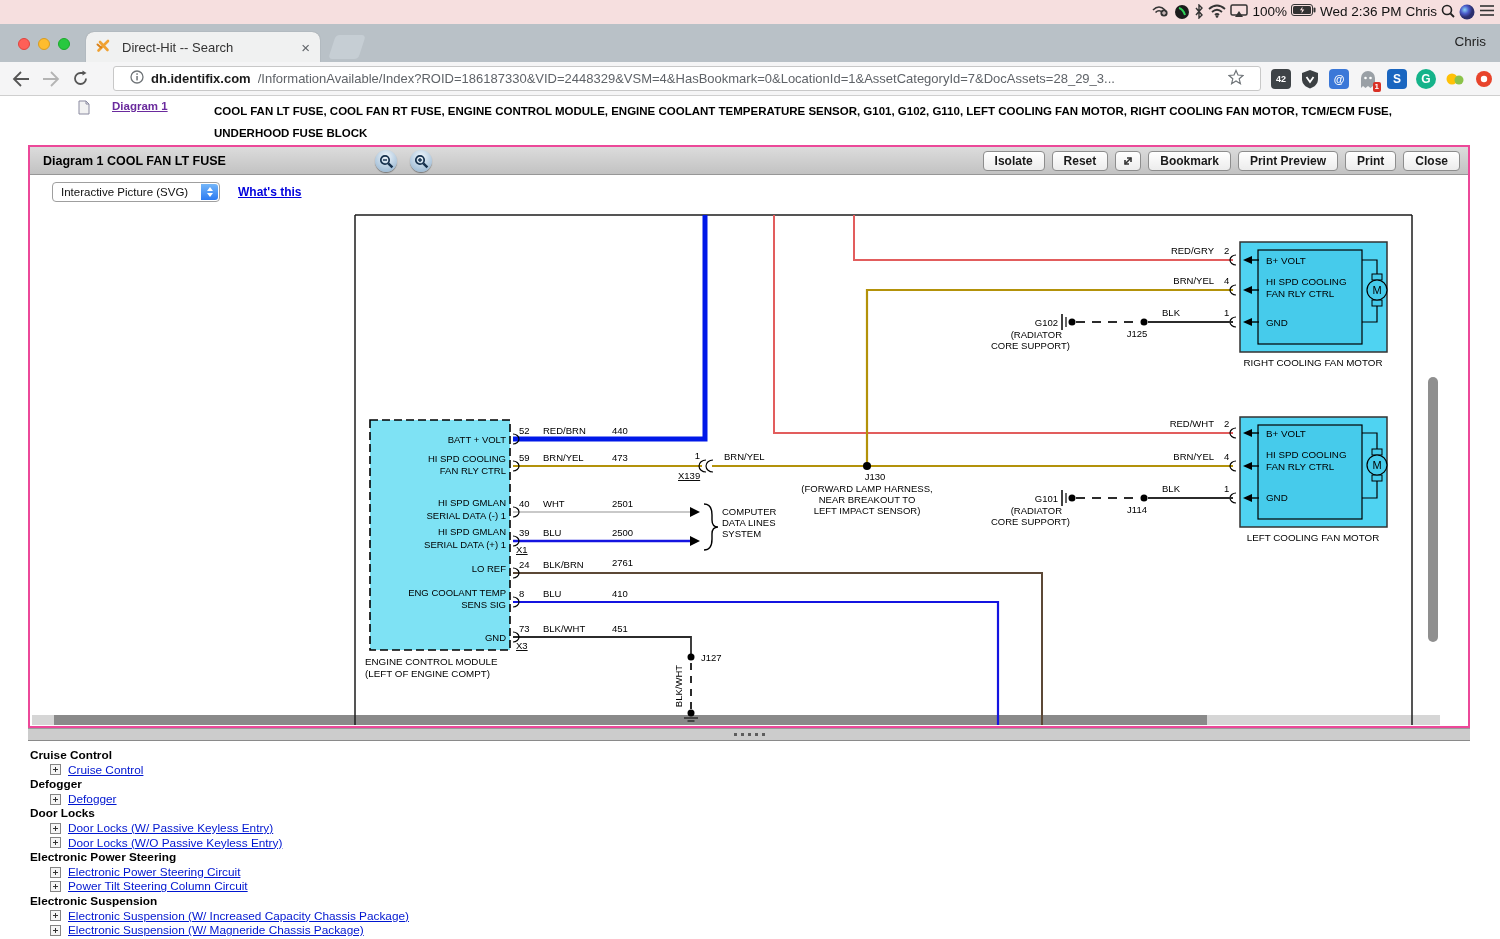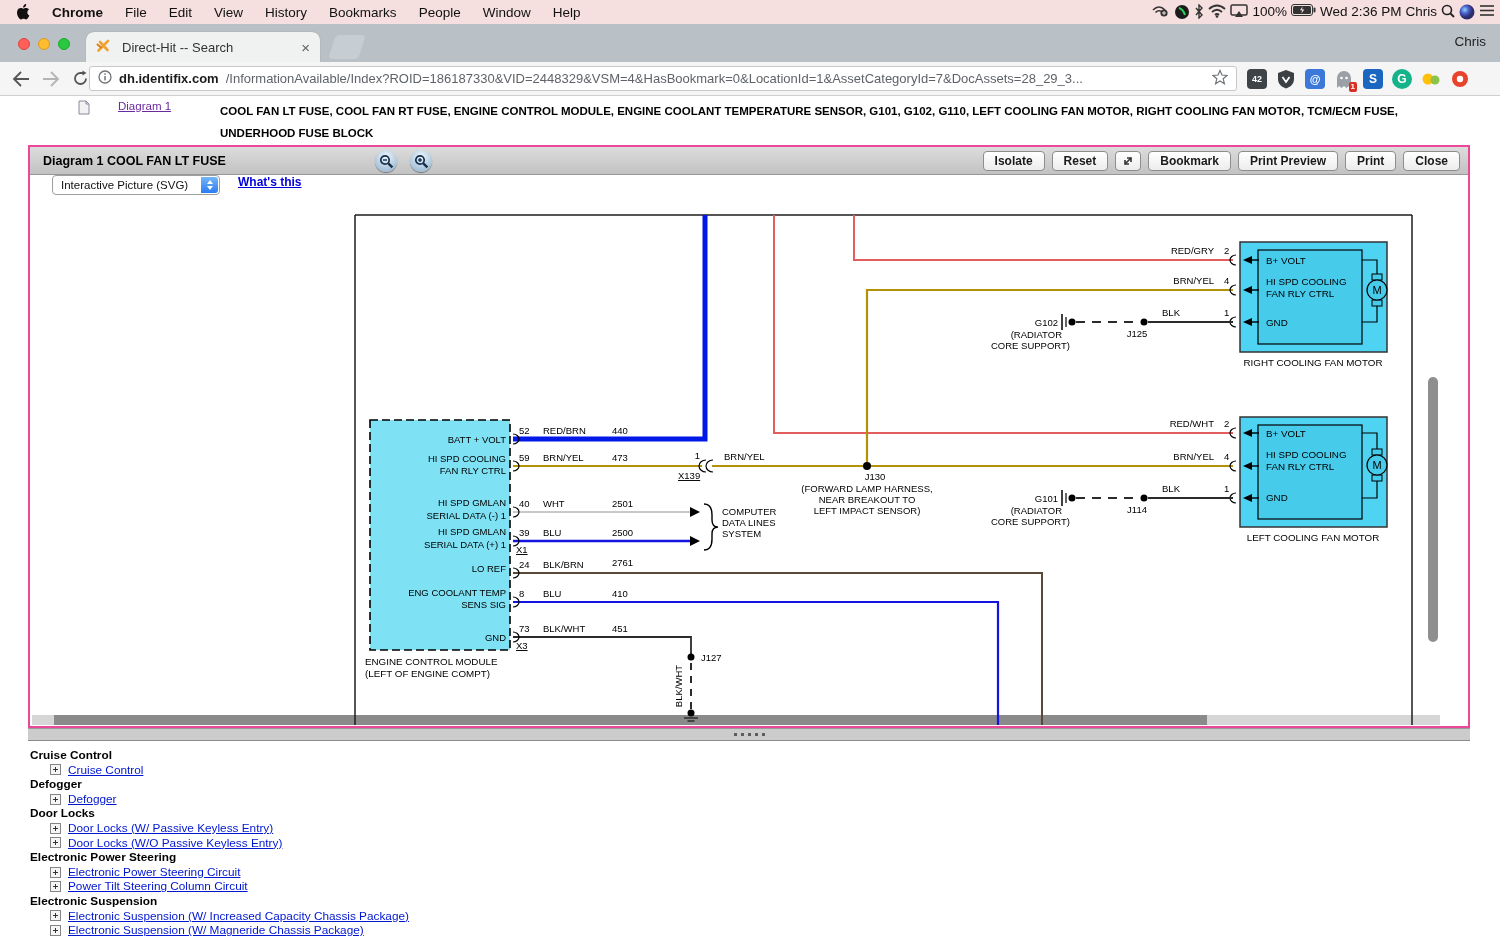--- a/index.html
+++ b/index.html
@@ -29,53 +29,53 @@
   .tab-title { font-size:13px; color:#333; flex:1; white-space:nowrap; overflow:hidden; }
   .tab-close { color:#5f6368; font-size:15px; line-height:1; }
   .newtab { position:absolute; left:332px; bottom:3px; width:30px; height:24px;
     background:#c6ced4; border-radius:4px; transform:skewX(-18deg); }
   .profile-name { position:absolute; right:14px; top:10px; font-size:13.5px; color:#222; }
 
   
   .addressbar { position:absolute; left:0; top:62px; width:1500px; height:34px;
     background:#f5f5f6; border-bottom:1px solid #cfcfcf; display:flex; align-items:center; }
   .nav-btn { margin-left:12px; display:inline-flex; }
-  .urlbox { margin-left:0; width:1148px; height:25px; background:#fff;
+  .urlbox { margin-left:24px; width:1148px; height:25px; background:#fff;
     border:1px solid #c8c8c8; border-radius:3px; display:flex; align-items:center;
-    padding:0 8px; gap:7px; font-size:13px; overflow:hidden; }
+    padding:0 16px; gap:7px; font-size:13px; overflow:hidden; }
   .url-host { font-weight:700; color:#1b1b1b; white-space:nowrap; }
   .url-path { color:#5f6368; white-space:nowrap; overflow:hidden; flex:1; }
   .exts { display:flex; align-items:center; gap:9px; margin-left:10px; }
   .ext { width:20px; height:20px; border-radius:4px; display:flex; align-items:center;
     justify-content:center; font-size:9px; font-weight:700; color:#fff; position:relative; }
   .badge { position:absolute; right:-3px; bottom:-3px; background:#d93025; color:#fff;
     font-size:8px; font-weight:700; padding:0 2px; border-radius:2px; line-height:10px; }
 
   
   .doc-row { position:absolute; left:78px; top:100px; width:1400px; display:flex; gap:10px; }
-  .doc-link { color:#6a2a9d; text-decoration:underline; font-size:11.5px; font-weight:400;
-    margin-left:18px; width:92px; flex:none; }
+  .doc-link { color:#6a2a9d; text-decoration:underline; font-size:11.5px; font-weight:700;
+    margin-left:12px; width:92px; flex:none; }
   .doc-desc { font-size:11.5px; font-weight:600; color:#000; width:1190px; line-height:22px; }
 
   
   .panel { position:absolute; left:28px; top:145px; width:1442px; height:583px;
     border:2px solid #ec4899; background:#fff; }
   .ptoolbar { height:28px; background:linear-gradient(#dcdcdc,#c2c2c2);
     border-bottom:1px solid #979797; display:flex; align-items:center; position:relative; }
   .ptitle { margin-left:13px; font-size:12.5px; font-weight:700; color:#000; }
   .zoombtns { position:absolute; left:345px; top:3px; display:flex; gap:13px; }
   .zoombtn { width:22px; height:22px; border-radius:50%;
     background:radial-gradient(circle at 50% 30%, #eef5fb, #a9c3da 70%, #8fafc9);
     display:flex; align-items:center; justify-content:center; box-shadow:0 1px 1px rgba(0,0,0,.4); }
   .pbuttons { margin-left:auto; margin-right:8px; display:flex; gap:7px; align-items:center; }
   .pbtn { height:20px; padding:0 11px; background:linear-gradient(#ffffff,#ececec);
     border:1px solid #8d8d8d; border-radius:4px; font-size:12px; font-weight:600; color:#1a1a1a;
     display:flex; align-items:center; }
   .pbtn.icon { padding:0 5px; }
-  .pstrip { height:33px; background:#fff; display:flex; 
+  .pstrip { height:33px; background:#fff; display:flex; align-items:center;
     padding-left:22px; gap:18px; }
   .fselect { width:168px; height:20px; border:1px solid #9f9f9f; border-radius:4px;
     background:#fff; position:relative; font-size:11.5px; color:#111;
     display:flex; align-items:center; padding-left:8px; }
   .fsel-step { position:absolute; right:1px; top:1px; bottom:1px; width:17px;
     border-radius:0 3px 3px 0; background:linear-gradient(#74b6f9,#2c7bf2);
     display:flex; flex-direction:column; align-items:center; justify-content:center; }
   .caret { width:0; height:0; border-left:3.5px solid transparent; border-right:3.5px solid transparent; }
   .caret.up { border-bottom:4px solid #fff; margin-bottom:2px; }
   .caret.dn { border-top:4px solid #fff; }
@@ -100,36 +100,20 @@
   .plus::before { content:""; position:absolute; left:2px; right:2px; top:4px; height:1px; background:#333; }
   .plus::after { content:""; position:absolute; top:2px; bottom:2px; left:4px; width:1px; background:#333; }
   .lrow a { color:#0016d0; text-decoration:underline; cursor:pointer; }
 </style>
 </head>
 <body>
 
 <div class="screen">
 
   <div class="menubar">
-    <div class="mb-left">
-      <span class="mbicon">
-        <svg width="14" height="16" viewBox="0 0 14 16">
-            <path fill="#111" d="M11.3 8.6c0-2 1.6-2.9 1.7-3-0.9-1.4-2.3-1.6-2.8-1.6-1.2-.1-2.3.7-2.9.7-.6 0-1.5-.7-2.5-.7C3.5 4 2.3 4.7 1.6 5.9c-1.3 2.3-.3 5.7 1 7.6.6.9 1.4 1.9 2.4 1.9 1 0 1.3-.6 2.5-.6s1.5.6 2.5.6 1.7-.9 2.3-1.8c.7-1 1-2 1-2.1-.1 0-2-.8-2-2.9zM9.4 2.6c.5-.7.9-1.6.8-2.6-.8 0-1.7.5-2.3 1.2-.5.6-.9 1.5-.8 2.4.9.1 1.8-.4 2.3-1z"></path>
-          </svg>
-      </span>
-      <span class="mb-app">Chrome</span>
-      <span>File</span>
-      <span>Edit</span>
-      <span>View</span>
-      <span>History</span>
-      <span>Bookmarks</span>
-      <span>People</span>
-      <span>Window</span>
-      <span>Help</span>
-    </div>
     <div class="mb-right">
       <span class="mbicon">
         <svg width="18" height="14" viewBox="0 0 18 14">
             <path d="M1 6 Q7 0 13 6" stroke="#333" stroke-width="1.6" fill="none"></path>
             <path d="M3.5 8.5 Q7 5 10.5 8.5" stroke="#333" stroke-width="1.6" fill="none"></path>
             <circle cx="12" cy="9" r="3.6" fill="#333"></circle>
             <path d="M12 7v4M10 9h4" stroke="#f6dfdf" stroke-width="1"></path>
           </svg>
       </span>
       <span class="mbicon">

